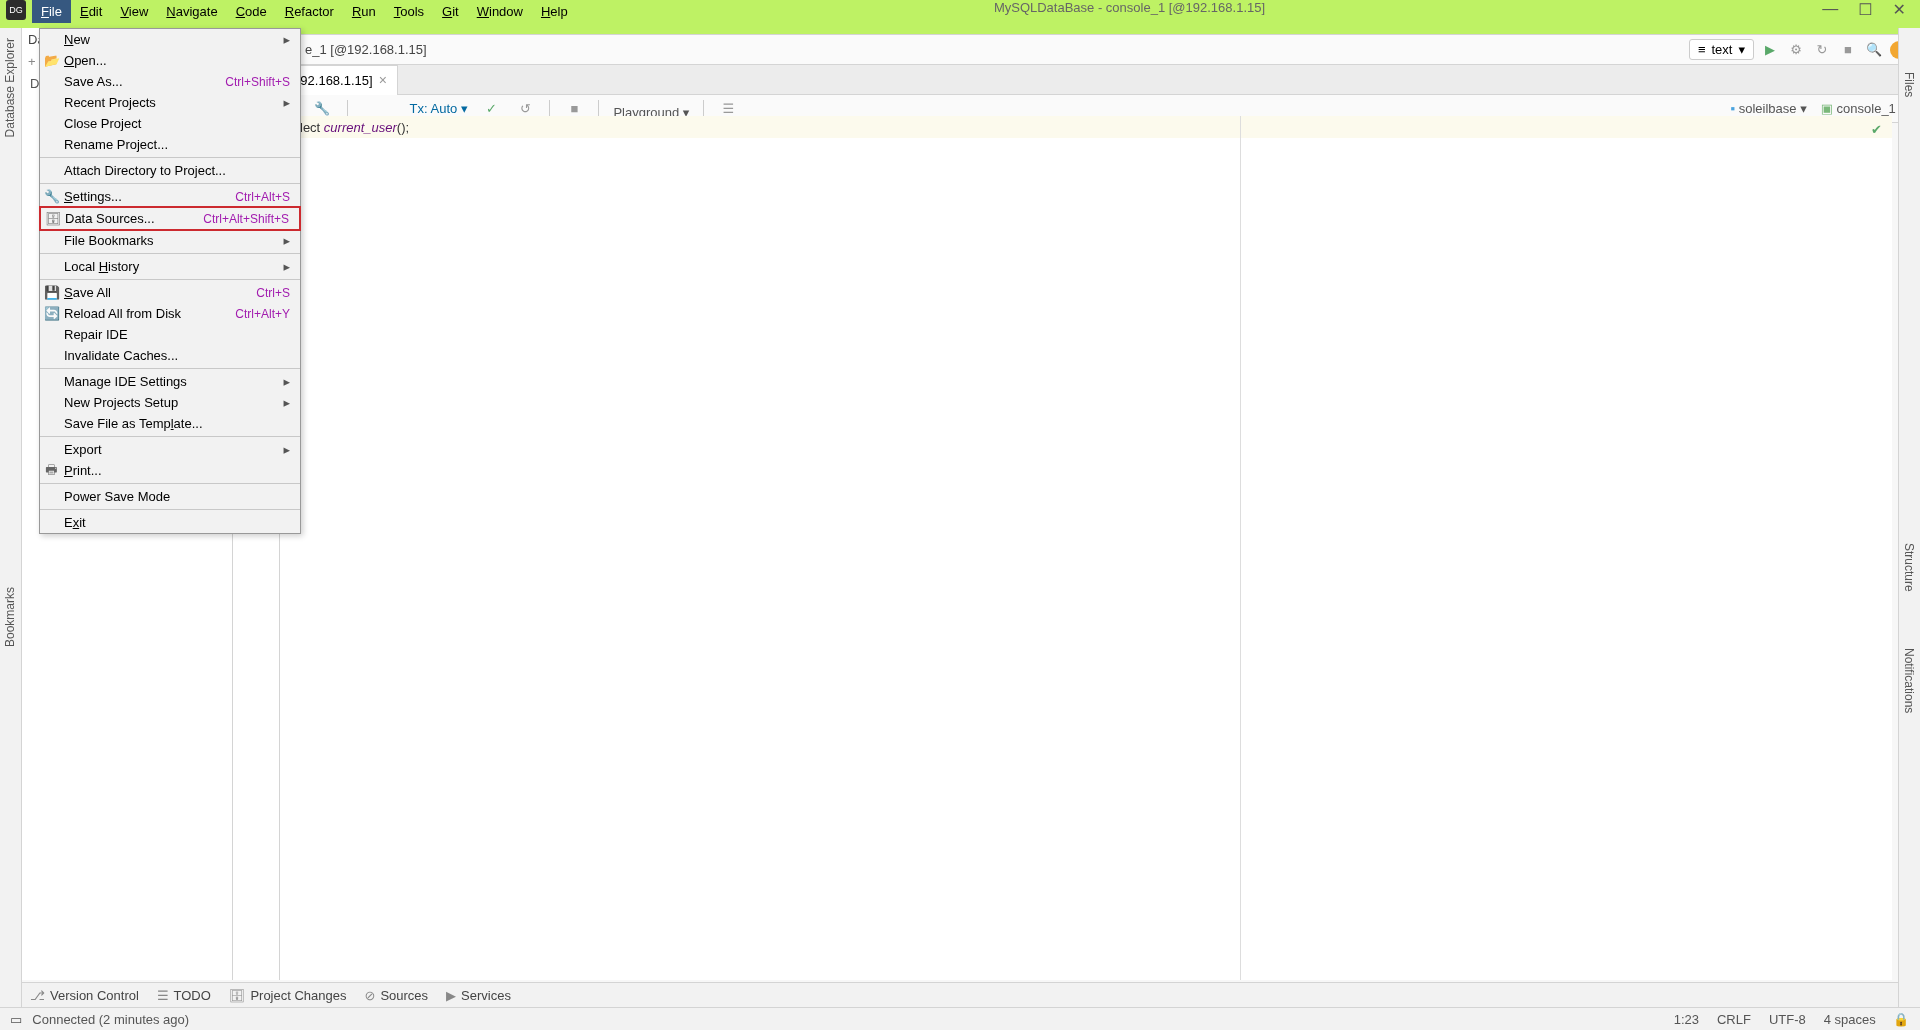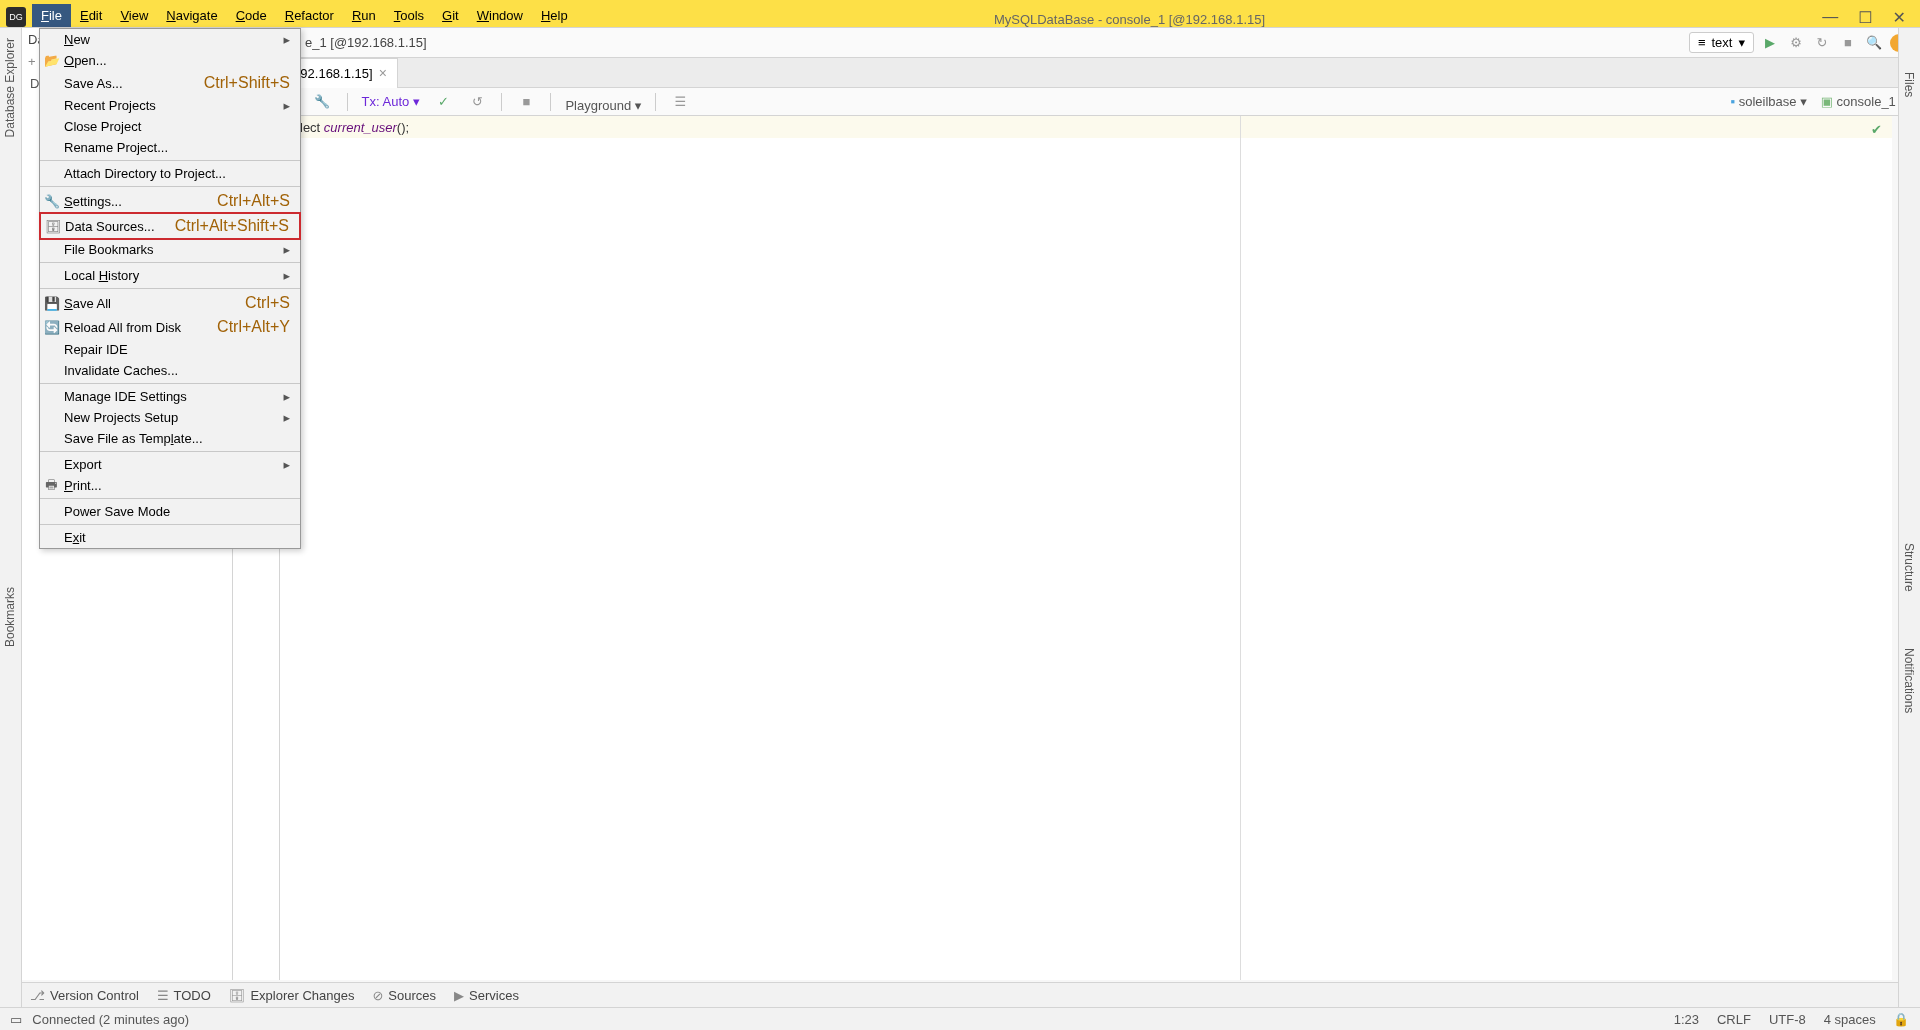--- a/index.html
+++ b/index.html
@@ -12,23 +12,23 @@
     body {
       background: #f7f7f7;
       overflow: hidden;
       width: 1920px;
       height: 1030px;
       position: relative;
     }
     
     .menubar {
       display: flex;
-      align-items: flex-end;
-      height: 28px;
-      background: #fde047;
+      align-items: flex-start;
+      height: 35px;
+      background: #bef264;
       border-bottom: 1px solid #d4d4d4;
     }
     .app-icon {
       width: 20px;
       height: 20px;
       margin: 0 6px;
       background: #2c2c2c;
       border-radius: 3px;
       display: flex;
       align-items: center;
@@ -263,22 +263,22 @@
     .menu-item {
       display: flex;
       align-items: center;
       justify-content: space-between;
       padding: 3px 10px 3px 24px;
       position: relative;
       cursor: pointer;
       min-height: 21px;
     }
     .menu-item .shortcut {
-      color: #a16207;
-      font-size: 16px;
+      color: #a21caf;
+      font-size: 12px;
     }
     .menu-item .arrow {
       color: #555;
     }
     .menu-sep {
       height: 1px;
       background: #c8c8c8;
       margin: 2px 0;
     }
     .menu-icon {
@@ -388,21 +388,21 @@
     <span class="tab-close">×</span>
   </div>
   <span class="tab-row-right">⋮</span>
 </div>
 
 <div class="editor-toolbar">
   <div class="toolbar-left">
     <span style="background:#f9cd7a;border-radius:3px;padding:1px 4px;font-size:11px;">Q</span>
     <span class="icon-btn gray-icon">🔧</span>
     <span class="vsep"></span>
-    <span style="color:#6d28d9;">
+    <span style="color:#0369a1;margin-left:48px;">
       <span>Tx: Auto</span> ▾
     </span>
     <span class="icon-btn" style="color:#59a869;">✓</span>
     <span class="icon-btn gray-icon">↺</span>
     <span class="vsep"></span>
     <span class="icon-btn gray-icon">■</span>
     <span class="vsep"></span>
     <span style="color:#555;margin-top:7px;">
       <span>Playground</span> ▾
     </span>
@@ -555,21 +555,21 @@
     <div class="bt">
       <span style="color:#888;">⎇</span>
       <span>Version Control</span>
     </div>
     <div class="bt">
       <span style="color:#888;">☰</span>
       <span>TODO</span>
     </div>
     <div class="bt">
       <span style="color:#888;">🗄</span>
-      <span>Explorer Changes</span>
+      <span>Project Changes</span>
     </div>
     <div class="bt">
       <span style="color:#888;">⊘</span>
       <span>Sources</span>
     </div>
     <div class="bt">
       <span style="color:#888;">▶</span>
       <span>Services</span>
     </div>
   </div>

